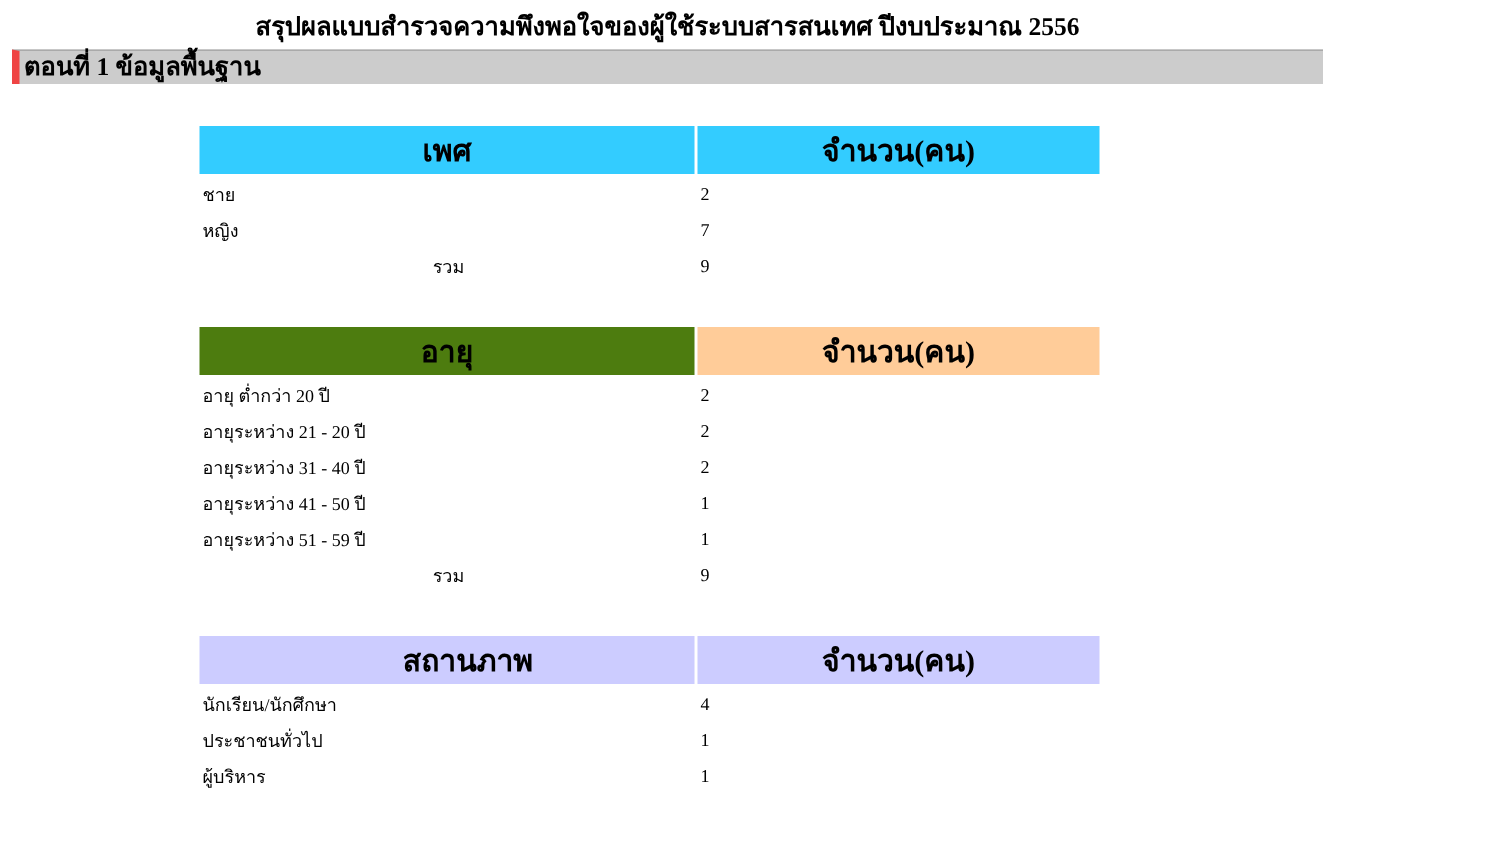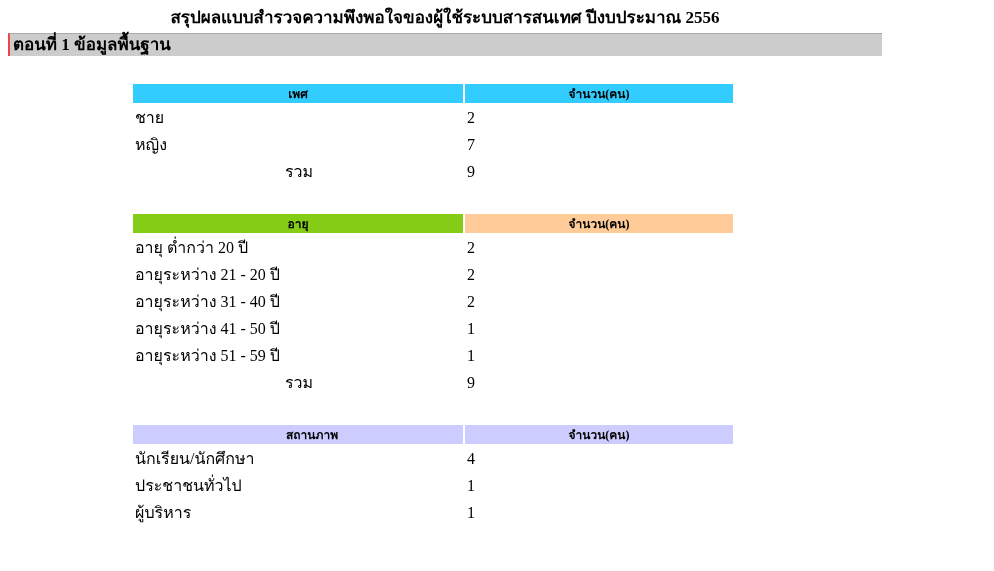--- a/index.html
+++ b/index.html
@@ -26,47 +26,47 @@
     white-space: nowrap;
   }
   .section-bar {
     margin: 5px 8px 0 8px;
     padding: 1px 3px 2px 3px;
     font-weight: bold;
     font-size: 17px;
     line-height: 19px;
     background: #cccccc;
     border-top: 1px solid #aaaaaa;
-    border-left: 2px solid #ef4444;
+    border-left: 5px solid #ef4444;
   }
   table.data-table {
     border-collapse: separate;
     border-spacing: 2px;
     table-layout: fixed;
     width: 604px;
     margin: 26px 0 0 131px;
   }
   table.data-table.first {
     margin-top: 26px;
   }
   col.w1 { width: 330px; }
   col.w2 { width: 268px; }
   th {
     font-weight: bold;
-    font-size: 12px;
+    font-size: 20px;
     text-align: center;
     vertical-align: middle;
     height: 19px;
     padding: 0;
   }
   td {
     height: 22px;
     padding: 0 0 0 2px;
     vertical-align: middle;
-    font-size: 16px;
+    font-size: 12px;
     text-align: left;
   }
   td.total {
     text-align: center;
   }
 </style>
 </head>
 <body>
 
 <div class="page">
@@ -102,21 +102,21 @@
       </tbody>
   </table>
 
   <table class="data-table" data-table="1">
     <colgroup>
         <col class="w1">
         <col class="w2">
       </colgroup>
     <thead>
       <tr>
-        <th style="background-color: #84cc16; text-align: center;">อายุ</th>
+        <th style="background-color: #4d7c0f; text-align: center;">อายุ</th>
         <th style="background-color: rgb(255, 204, 153);">จำนวน(คน)</th>
       </tr>
     </thead>
     <tbody>
         <tr>
           <td class="">อายุ ต่ำกว่า 20 ปี</td>
           <td class="">2</td>
         </tr>
         <tr>
           <td class="">อายุระหว่าง 21 - 20 ปี</td>

